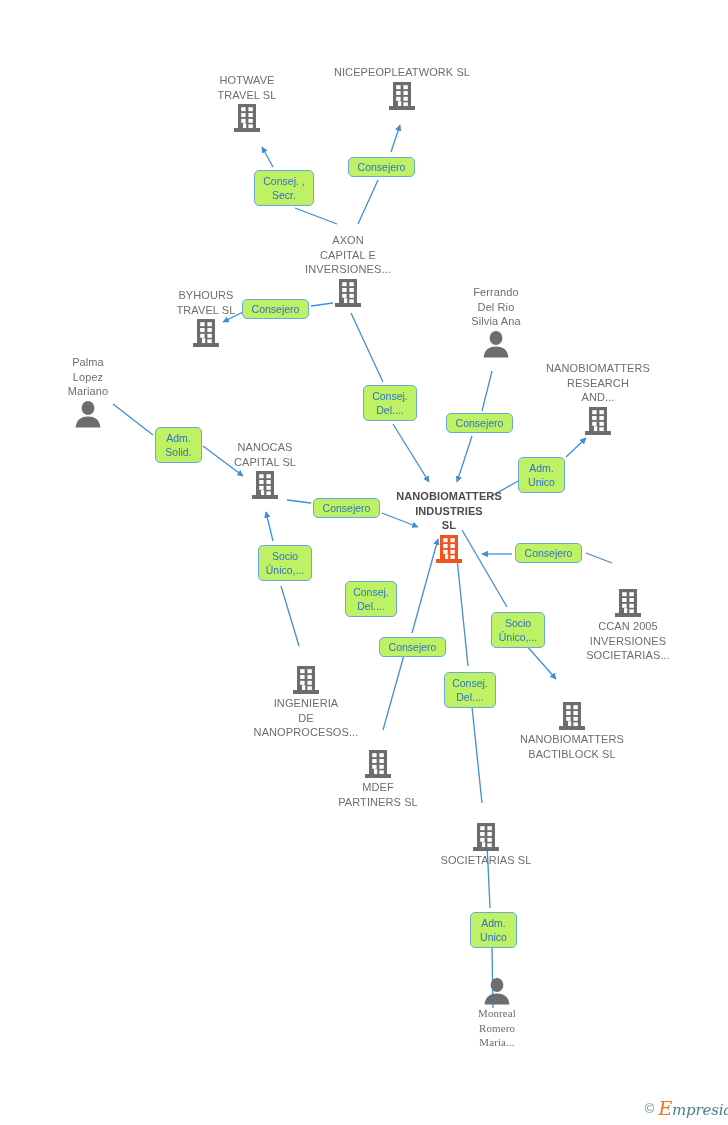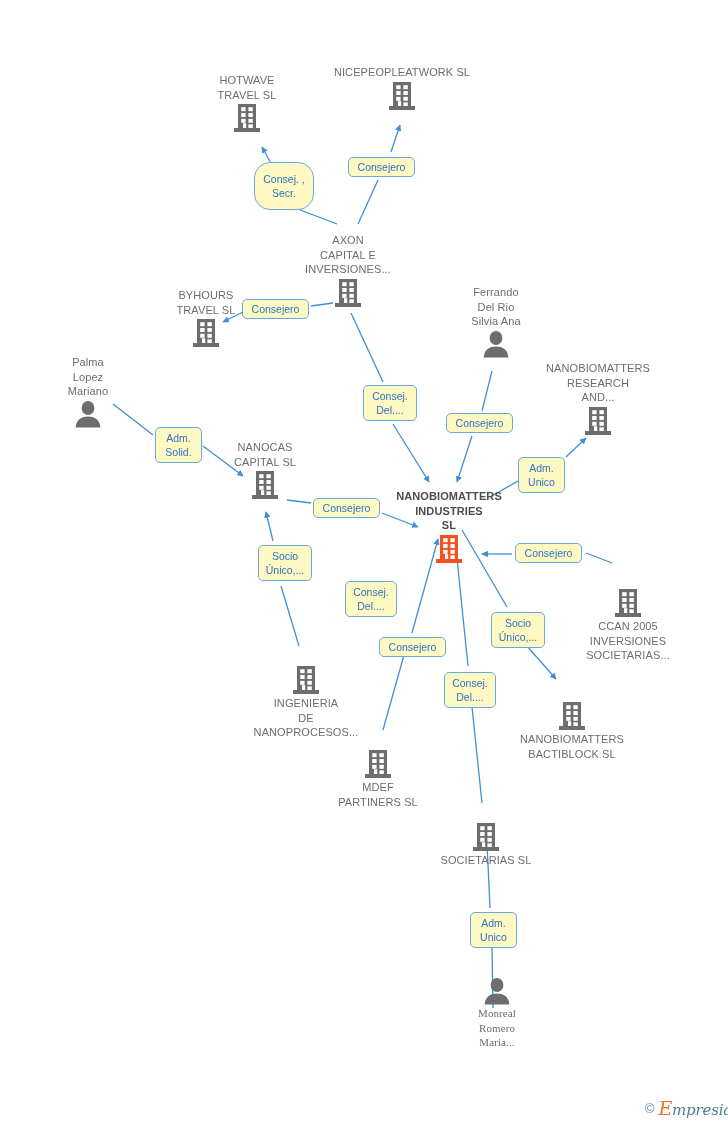--- a/index.html
+++ b/index.html
@@ -58,21 +58,21 @@
     display: flex;
     flex-direction: column;
     align-items: center;
   }
   .nodeinner.below .nlabel { order: 2; }
   .nodeinner.below .glyph  { order: 1; }
 
   
   .pill {
     position: absolute;
-    background: #fef9c3;
+    background: #bef264;
     border: 1.4px solid #6aa9e0;
     border-radius: 5px;
     color: #2f72c4;
     font-size: 10.5px;
     line-height: 14px;
     text-align: center;
     padding: 3px 7px 3px 7px;
     white-space: pre-line;
     box-sizing: border-box;
     z-index: 5;
@@ -397,21 +397,21 @@
             <ellipse cx="15" cy="9" rx="6.4" ry="7.1" fill="#6d6d6d"></ellipse>
             <path d="M 2.6 28.5 C 3.2 20.5 8.4 17.4 15 17.4 C 21.6 17.4 26.8 20.5 27.4 28.5 Z" fill="#6d6d6d"></path>
           </svg>
           <div class="nlabel">Monreal
 Romero
 Maria...</div>
         </div>
       </div>
     </div>
   <div id="pill-layer">
-      <div class="pill" style="left: 254px; top: 162px; width: 60px; height: 48px; display: flex; align-items: center; justify-content: center; border-radius: 16px;">Consej. ,
+      <div class="pill" style="left: 254px; top: 170px; width: 60px; height: 36px; display: flex; align-items: center; justify-content: center;">Consej. ,
 Secr.</div>
       <div class="pill" style="left: 348px; top: 157px; width: 67px; height: 20px; display: flex; align-items: center; justify-content: center;">Consejero</div>
       <div class="pill" style="left: 242px; top: 299px; width: 67px; height: 20px; display: flex; align-items: center; justify-content: center;">Consejero</div>
       <div class="pill" style="left: 363px; top: 385px; width: 54px; height: 36px; display: flex; align-items: center; justify-content: center;">Consej.
 Del....</div>
       <div class="pill" style="left: 155px; top: 427px; width: 47px; height: 36px; display: flex; align-items: center; justify-content: center;">Adm.
 Solid.</div>
       <div class="pill" style="left: 446px; top: 413px; width: 67px; height: 20px; display: flex; align-items: center; justify-content: center;">Consejero</div>
       <div class="pill" style="left: 518px; top: 457px; width: 47px; height: 36px; display: flex; align-items: center; justify-content: center;">Adm.
 Unico</div>

